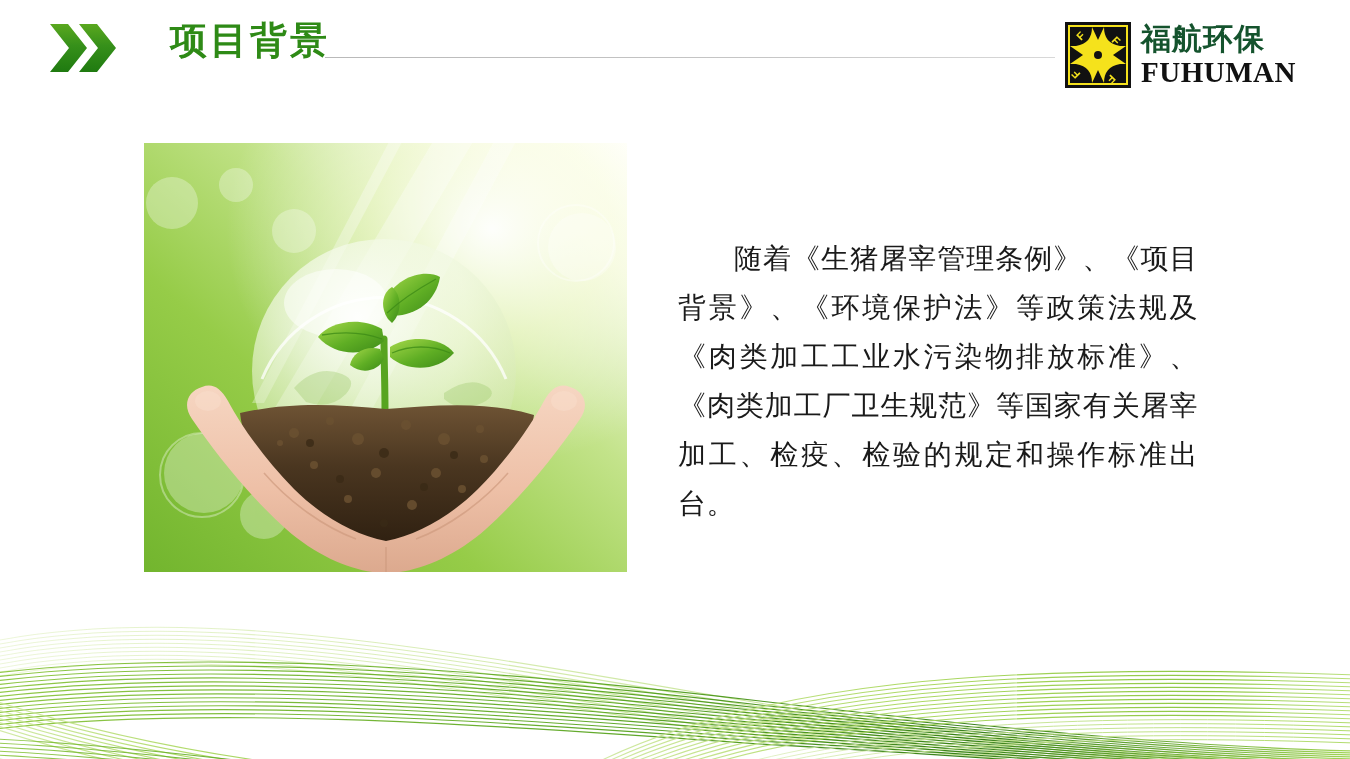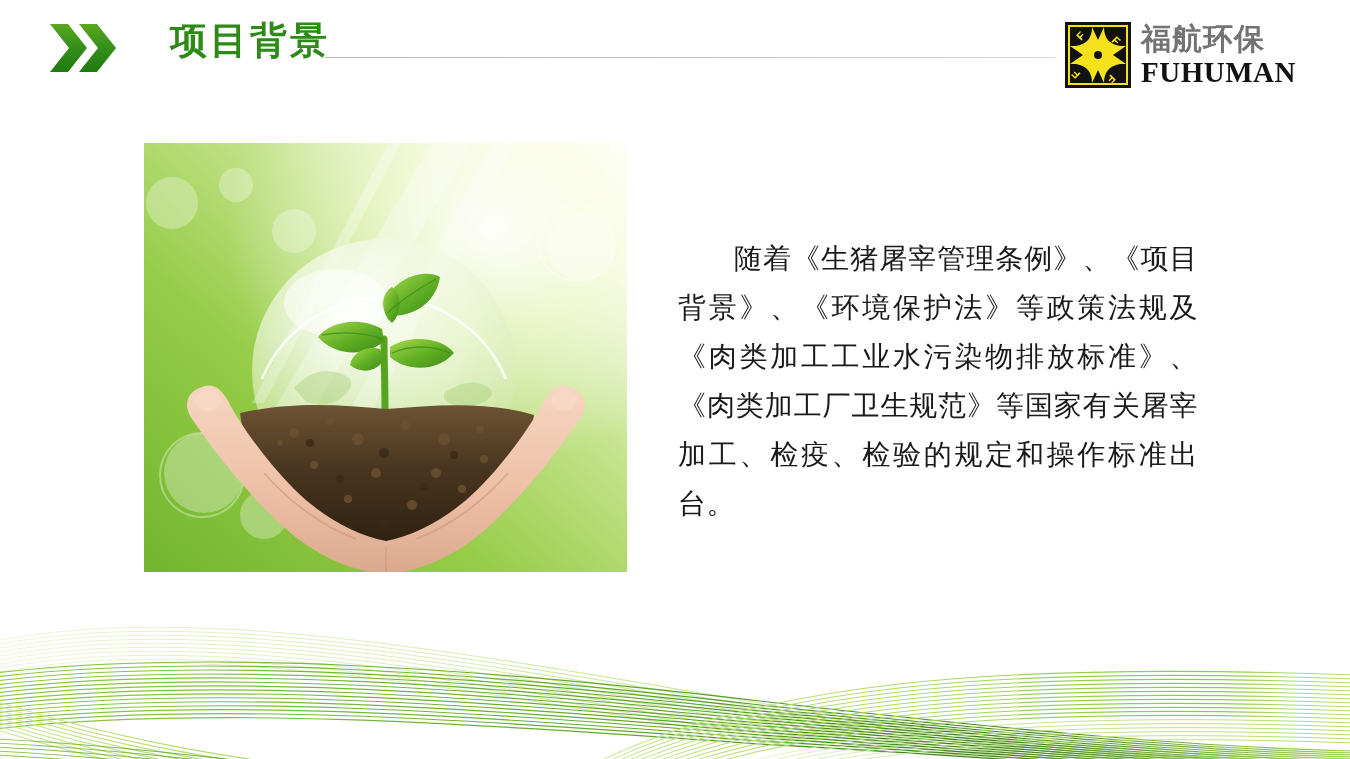--- a/index.html
+++ b/index.html
@@ -80,21 +80,21 @@
     margin-left: 10px;
     display: flex;
     flex-direction: column;
     justify-content: center;
     line-height: 1;
   }
   .logo-cn {
     font-family: "DejaVu Sans", "Liberation Sans", sans-serif;
     font-size: 30px;
     font-weight: 700;
-    color: #737373;
+    color: #14532d;
     letter-spacing: 1px;
     line-height: 1.05;
   }
   .logo-en {
     font-family: "Liberation Serif", "DejaVu Serif", serif;
     font-size: 29px;
     font-weight: 700;
     color: #111111;
     letter-spacing: 0.5px;
     line-height: 1.05;

